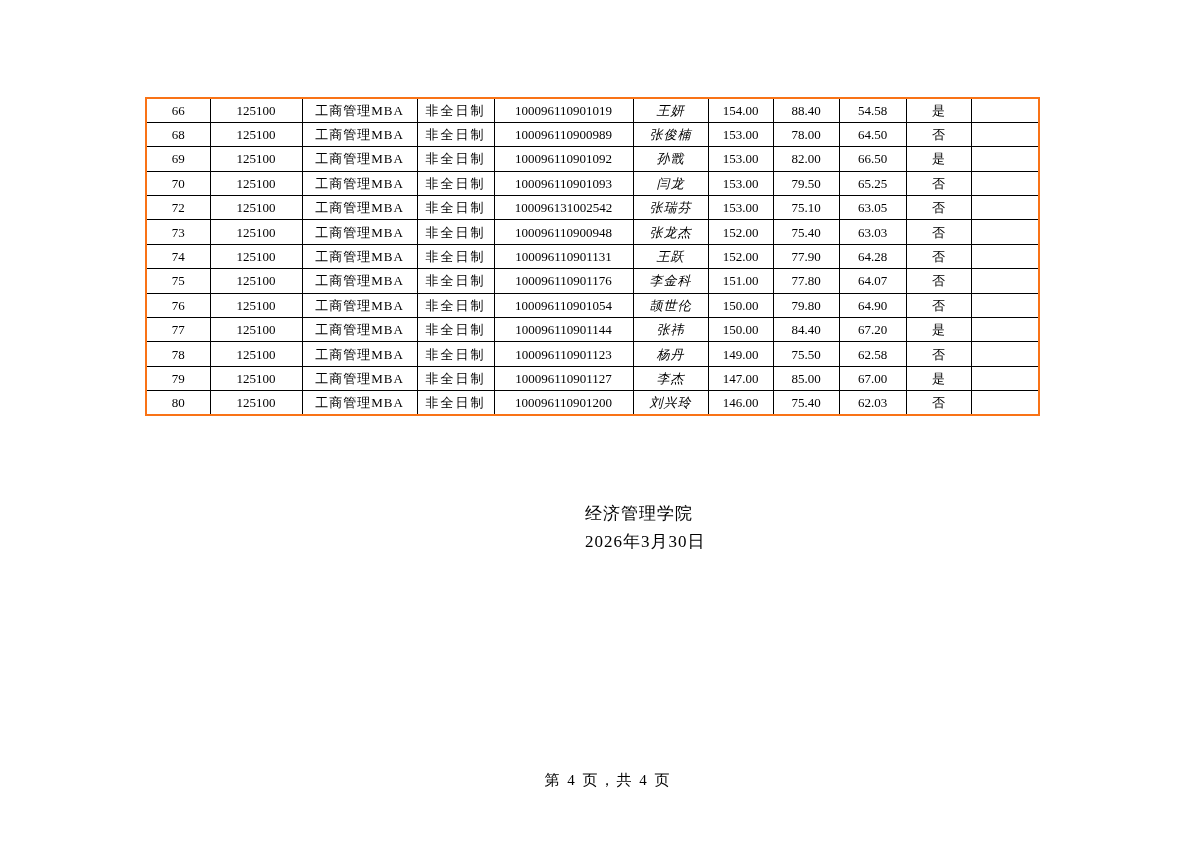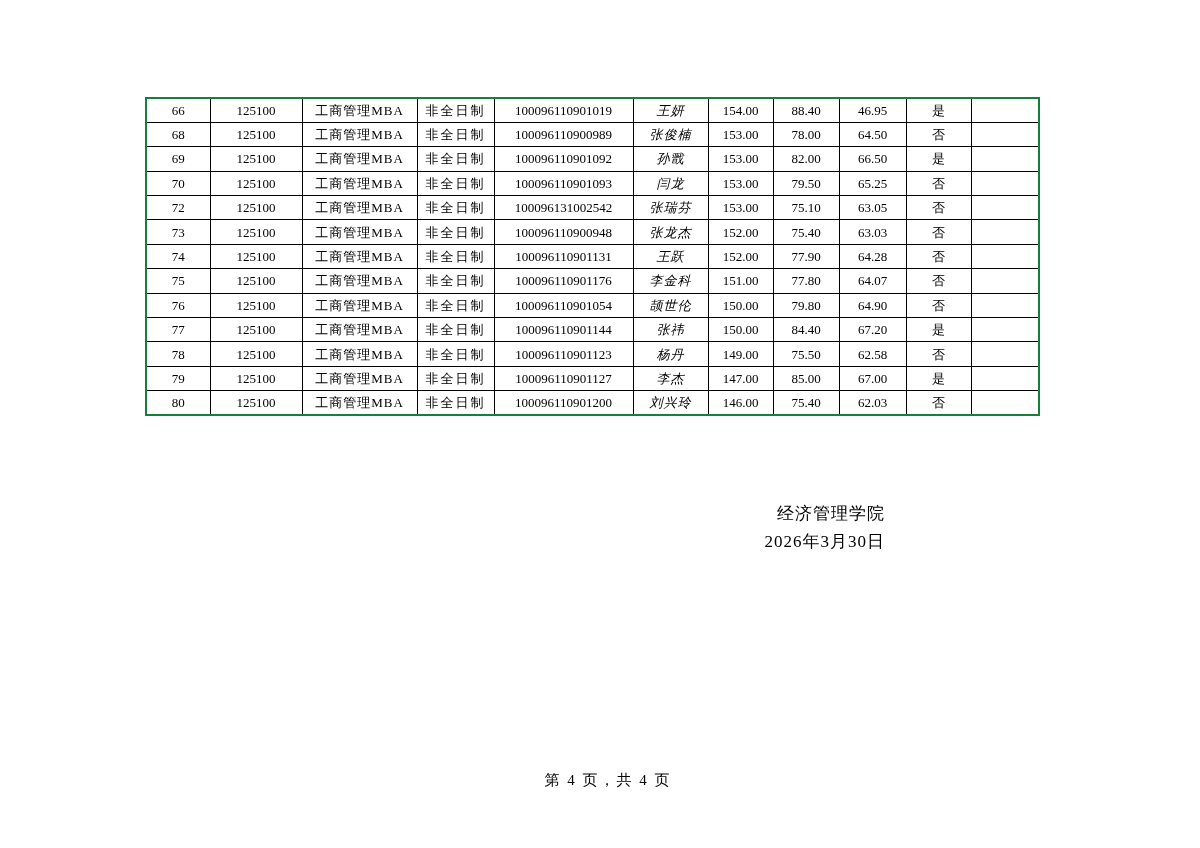--- a/index.html
+++ b/index.html
@@ -17,21 +17,21 @@
     inset: 0;
     background: #ffffff;
   }
   table.results {
     position: absolute;
     left: 145px;
     top: 97px;
     width: 893px;
     border-collapse: collapse;
     table-layout: fixed;
-    border: 2px solid #15803d;
+    border: 2px solid #f97316;
   }
   table.results td {
     border: 1px solid #000000;
     height: 24.4px;
     text-align: center;
     vertical-align: middle;
     font-size: 13px;
     line-height: 1;
     white-space: nowrap;
     overflow: hidden;
@@ -39,21 +39,21 @@
   }
   td.c-major { letter-spacing: 1px; }
   td.c-mode  { letter-spacing: 2px; }
   td.c-name  { letter-spacing: 1px; font-style: italic; }
   td.c-adm   { font-size: 13px; }
   .signature {
     position: absolute;
     left: 585px;
     top: 500px;
     width: 300px;
-    text-align: right;
+    text-align: left;
     font-size: 17px;
   }
   .signature .sig-line {
     line-height: 28px;
     letter-spacing: 1px;
   }
   .page-footer {
     position: absolute;
     left: 8px;
     top: 771px;
@@ -85,21 +85,21 @@
     <tbody id="results-tbody">
         <tr>
           <td>66</td>
           <td>125100</td>
           <td class="c-major">工商管理MBA</td>
           <td class="c-mode">非全日制</td>
           <td>100096110901019</td>
           <td class="c-name">王妍</td>
           <td>154.00</td>
           <td>88.40</td>
-          <td>46.95</td>
+          <td>54.58</td>
           <td class="c-adm">是</td>
           <td></td>
         </tr>
         <tr>
           <td>68</td>
           <td>125100</td>
           <td class="c-major">工商管理MBA</td>
           <td class="c-mode">非全日制</td>
           <td>100096110900989</td>
           <td class="c-name">张俊楠</td>

